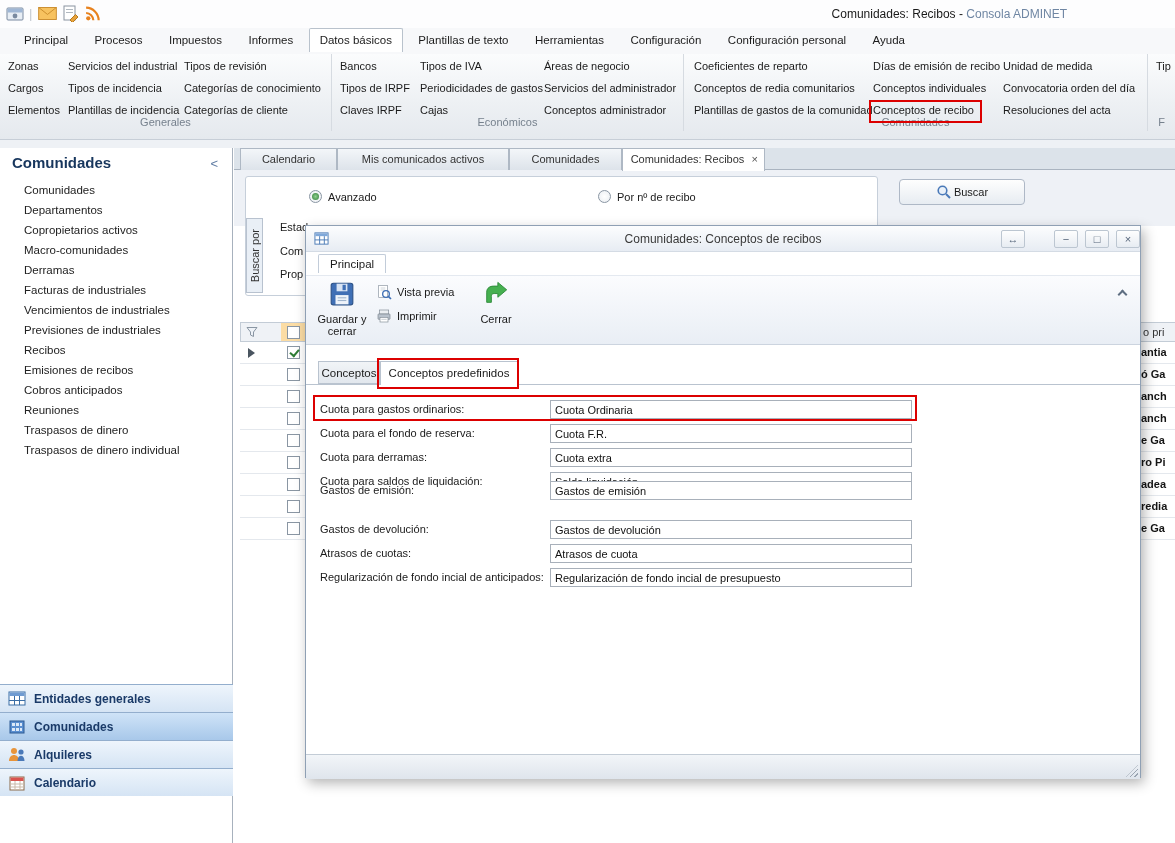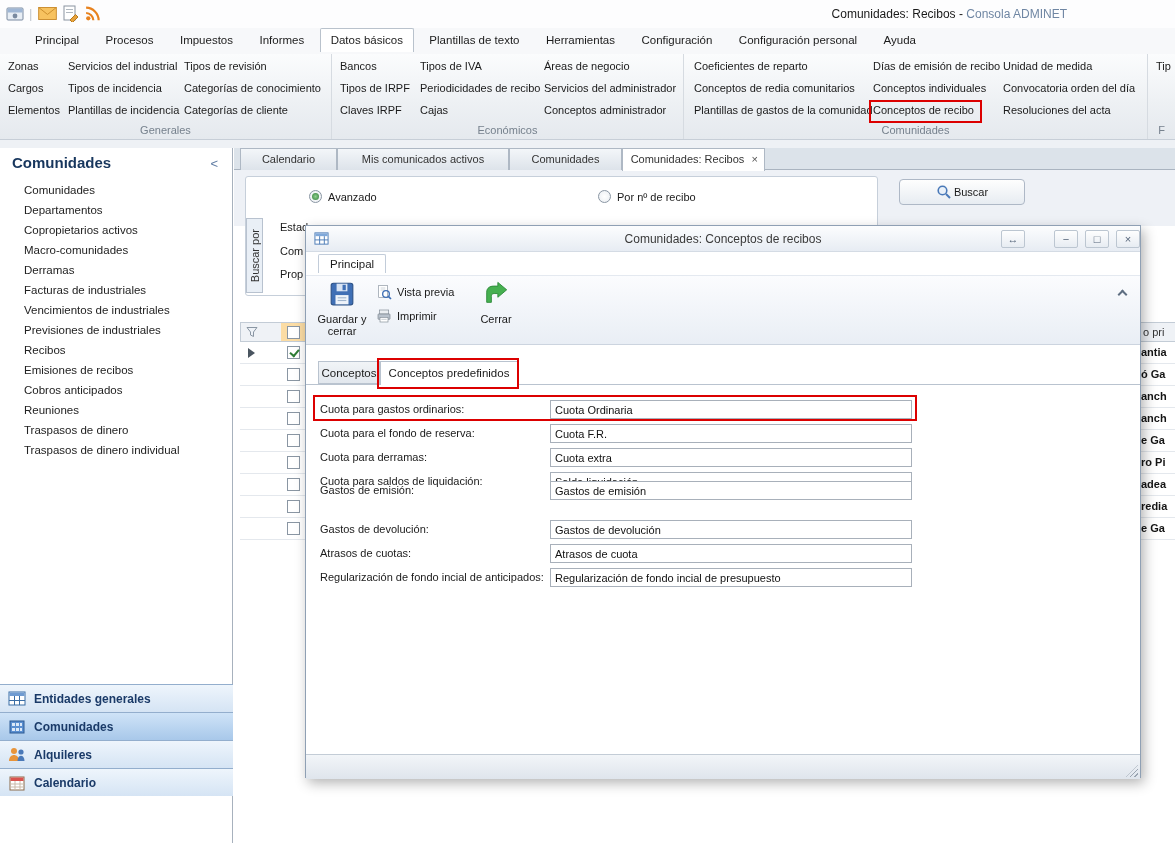--- a/index.html
+++ b/index.html
@@ -9,28 +9,28 @@
   .abs{position:absolute}
   .icon{display:inline-block;line-height:0}
 
   
   #titlebar{position:absolute;left:0;top:0;width:1175px;height:28px;background:#fdfdfe}
   #wintitle{position:absolute;left:655px;top:7px;width:412px;text-align:right;font-size:12px;white-space:nowrap}
   #wintitle .doc{color:#1a1a1a}
   #wintitle .app{color:#6f86a3}
 
   
-  #menubar{position:absolute;left:0;top:28px;width:1175px;height:26px;background:#f7f8fa;padding-left:24px;white-space:nowrap}
+  #menubar{position:absolute;left:0;top:28px;width:1175px;height:26px;background:#f7f8fa;padding-left:13px;white-space:nowrap}
   .mtab{display:inline-block;padding:6px 11px 5px;font-size:11.5px;color:#1b1b1b}
   .mtab.active{background:#fff;border:1px solid #b9c2cc;border-bottom:none;border-radius:2px 2px 0 0;padding:5px 10px 6px}
 
   
   #ribbon{position:absolute;left:0;top:54px;width:1175px;height:86px;
           background:linear-gradient(#fbfcfd,#eef1f4 55%,#e5e9ee);border-bottom:1px solid #c7ced7}
-  .rgroup{position:absolute;top:0;bottom:0;border-right:1px solid #d6dbe1}
+  .rgroup{position:absolute;top:0;bottom:8px;border-right:1px solid #d6dbe1}
   .ritem{position:absolute;font-size:11px;color:#1a1a1a;white-space:nowrap}
   .rlabel{position:absolute;bottom:3px;left:0;right:0;text-align:center;font-size:11px;color:#76818d}
 
   
   #band{position:absolute;left:0;top:140px;width:1175px;height:8px;background:#eef1f5}
   #docarea{position:absolute;left:234px;top:148px;width:941px;height:695px;background:#fff}
   #tabstrip{position:absolute;left:234px;top:148px;width:941px;height:22px;background:#dce3ea;border-bottom:1px solid #aab4c0}
   .dtab{position:absolute;top:148px;height:22px;line-height:21px;text-align:center;font-size:11px;color:#333;
         background:linear-gradient(#f3f6f9,#dde3ea);border:1px solid #aeb8c4;border-bottom:none;z-index:3}
   .dtab.active{background:#fff;height:23px}
@@ -170,21 +170,21 @@
       <span class="ritem" style="left:184px;top:6px">Tipos de revisión</span>
       <span class="ritem" style="left:184px;top:28px">Categorías de conocimiento</span>
       <span class="ritem" style="left:184px;top:50px">Categorías de cliente</span>
       <span class="rlabel">Generales</span>
     </div>
     <div class="rgroup" style="left:332px;width:352px">
       <span class="ritem" style="left:8px;top:6px">Bancos</span>
       <span class="ritem" style="left:8px;top:28px">Tipos de IRPF</span>
       <span class="ritem" style="left:8px;top:50px">Claves IRPF</span>
       <span class="ritem" style="left:88px;top:6px">Tipos de IVA</span>
-      <span class="ritem" style="left:88px;top:28px">Periodicidades de recibo</span>
+      <span class="ritem" style="left:88px;top:28px">Periodicidades de gastos</span>
       <span class="ritem" style="left:88px;top:50px">Cajas</span>
       <span class="ritem" style="left:212px;top:6px">Áreas de negocio</span>
       <span class="ritem" style="left:212px;top:28px">Servicios del administrador</span>
       <span class="ritem" style="left:212px;top:50px">Conceptos administrador</span>
       <span class="rlabel">Económicos</span>
     </div>
     <div class="rgroup" style="left:684px;width:464px">
       <span class="ritem" style="left:10px;top:6px">Coeficientes de reparto</span>
       <span class="ritem" style="left:10px;top:28px">Conceptos de redia comunitarios</span>
       <span class="ritem" style="left:10px;top:50px">Plantillas de gastos de la comunidad</span>

